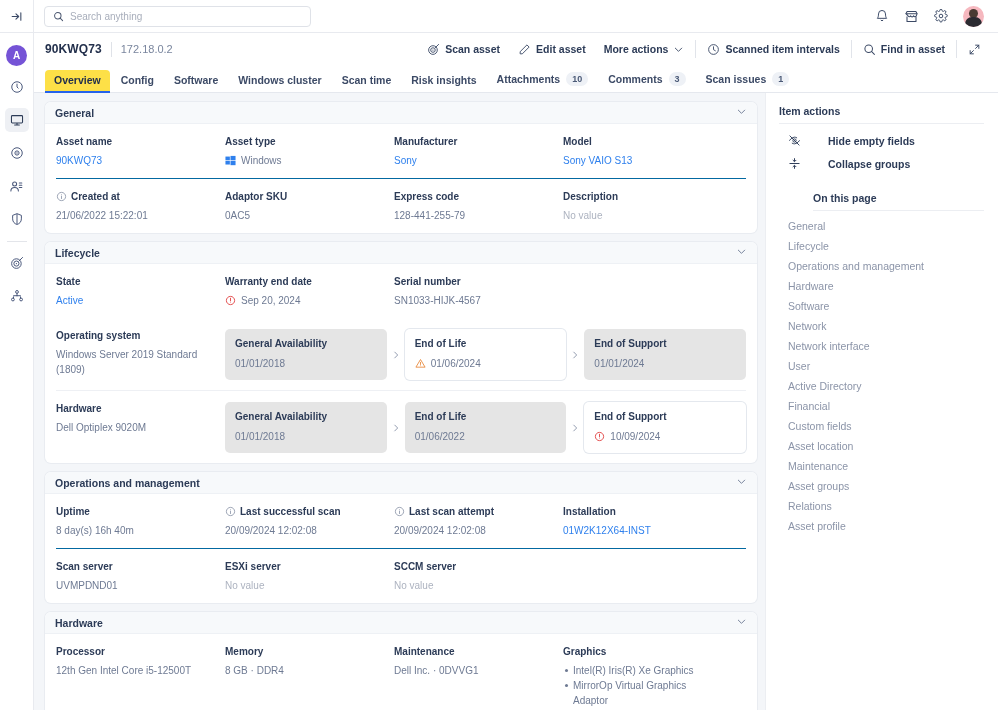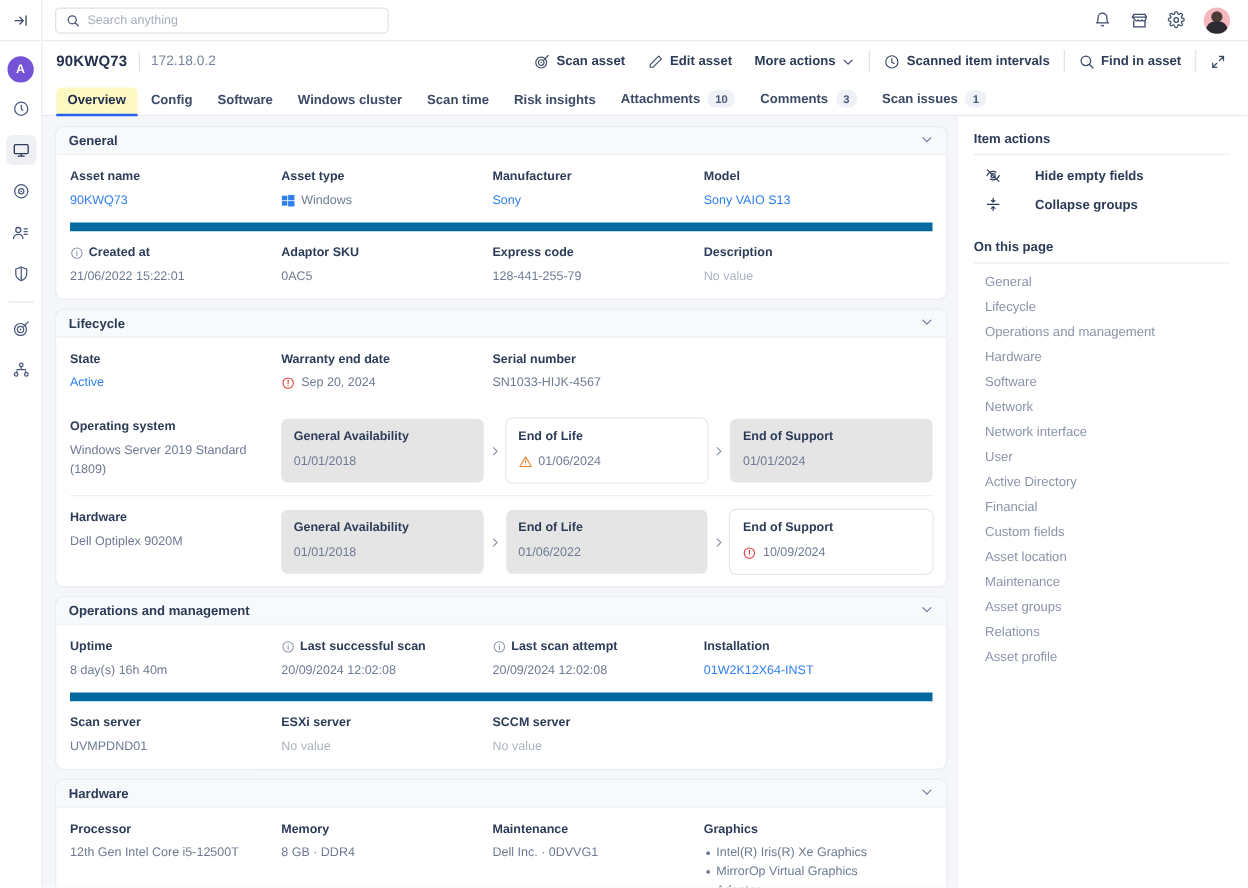--- a/index.html
+++ b/index.html
@@ -94,21 +94,21 @@
     height: 28px; flex: 0 0 28px;
     border-bottom: 1px solid #e5e8ee;
     display: flex; align-items: flex-end; padding: 0 11px; gap: 2px;
   }
   .tab {
     font-size: 10.5px; font-weight: 600; color: #3c4a66;
     padding: 4px 9px 6px; cursor: pointer; position: relative;
     border-radius: 4px 4px 0 0;
     display: flex; align-items: center; gap: 6px;
   }
-  .tab.active { background: #fef9c3; color: #1f2d4d; }
+  .tab.active { background: #fde047; color: #1f2d4d; }
   .tab.active::after {
     content: ""; position: absolute; left: 0; right: 0; bottom: -1px;
     height: 2px; background: #2563eb;
   }
   .tab .badge {
     background: #eef1f6; color: #4b5a77; border-radius: 9px;
     font-size: 9px; font-weight: 600; padding: 1px 6px; line-height: 12px;
   }
 
   
@@ -130,21 +130,21 @@
   }
   .card-head {
     background: #f7f9fb; height: 22px;
     display: flex; align-items: center; padding: 0 10px;
     font-size: 10.5px; font-weight: 700; color: #2c3b57;
     border-bottom: 1px solid #eef1f5; cursor: pointer;
   }
   .card-head .chev { margin-left: auto; }
   .card-body { padding: 0 11px; }
   .row { display: flex; padding: 11px 0 10px; }
-  .row + .row { border-top: 7px solid #0369a1; }
+  .row + .row { border-top: 1px solid #0369a1; }
   .fld { flex: 0 0 169px; padding-right: 12px; min-width: 0; }
   .lbl {
     font-size: 10px; font-weight: 700; color: #2c3b57;
     margin-bottom: 5px; display: flex; align-items: center; gap: 4px;
     line-height: 13px;
   }
   .val { font-size: 10px; color: #6e7a93; line-height: 15px; }
   .val.link { color: #2f80ed; cursor: pointer; }
   .val.empty { color: #adb3c0; }
   .val.ico { display: flex; align-items: center; gap: 5px; }
@@ -168,21 +168,21 @@
   .chip-arrow {
     flex: 0 0 18px; display: flex; align-items: center; justify-content: center;
     color: #8a94a8;
   }
 
   
   .side-title {
     font-size: 10.5px; font-weight: 700; color: #2c3b57;
     padding-bottom: 6px; border-bottom: 1px solid #eceef2; margin-bottom: 5px;
   }
-  .side-title.second { margin-top: 17px; }
+  .side-title.second { margin-top: 17px; margin-left: 34px; }
   .side-act {
     display: flex; align-items: center; gap: 27px;
     font-size: 10.5px; font-weight: 700; color: #2c3b57;
     padding: 5px 0 5px 9px; cursor: pointer;
   }
   .toc-item {
     font-size: 10.5px; color: #8b94a8; padding: 4px 0 4px 9px; cursor: pointer;
   }
 </style>
 </head>

